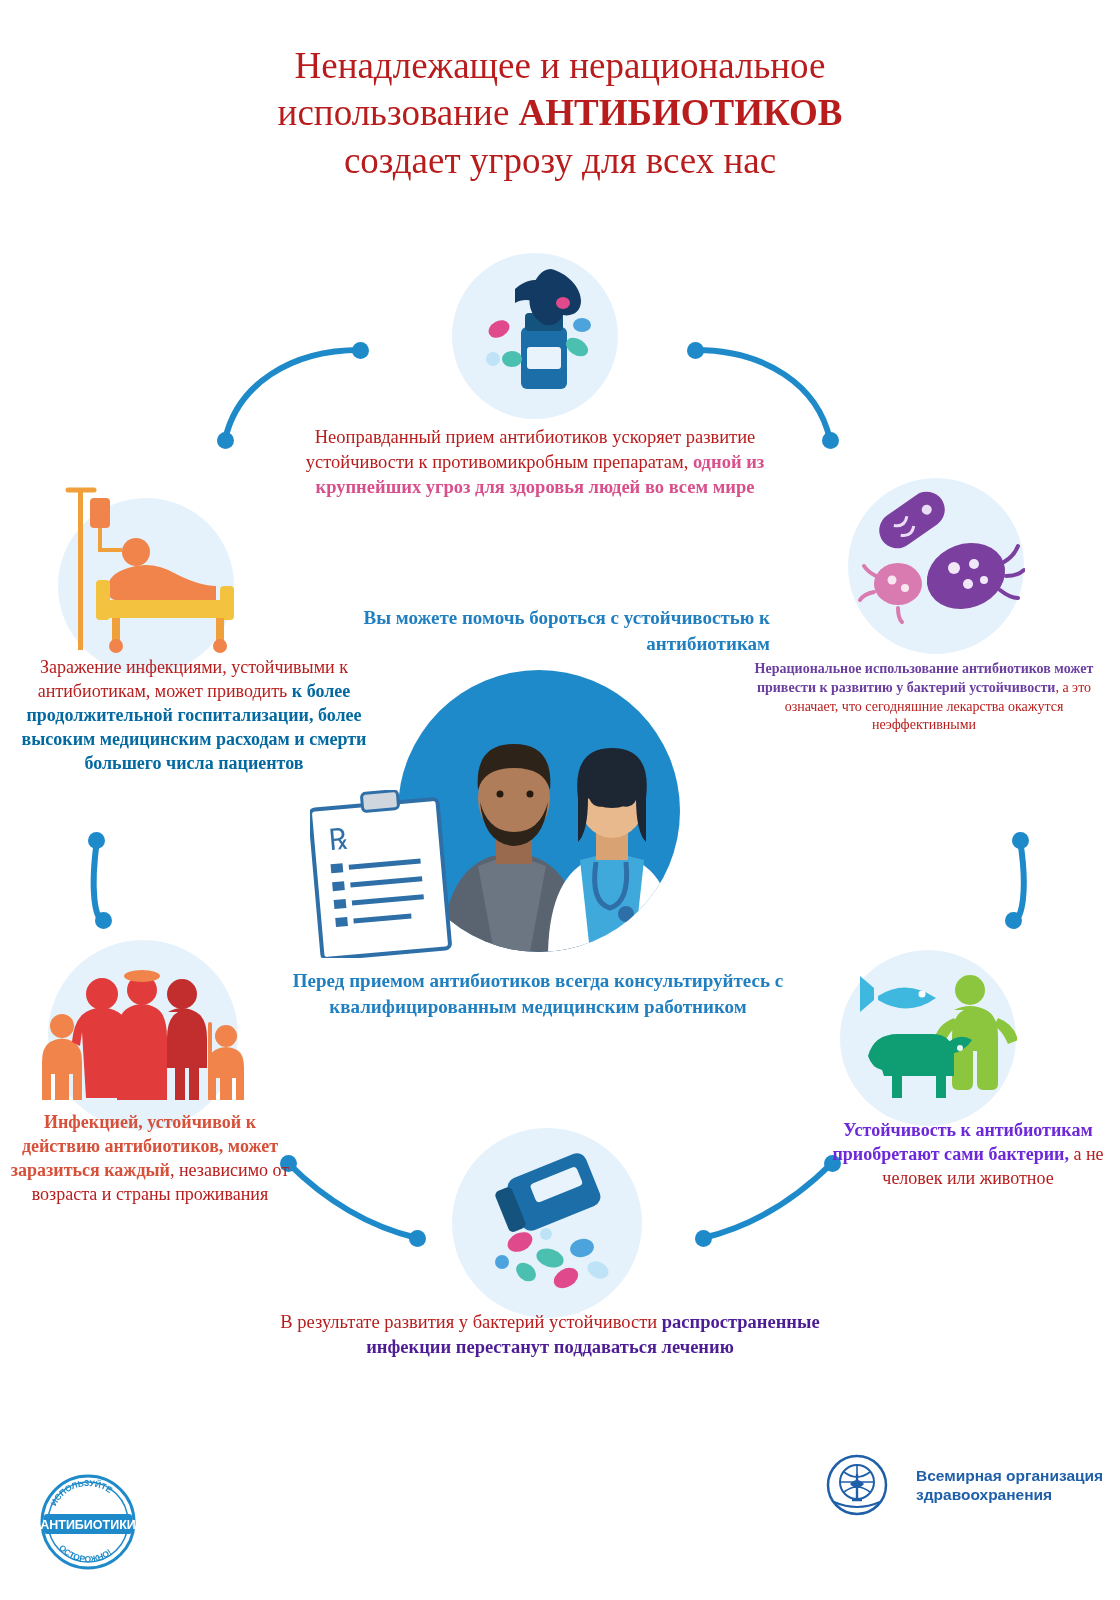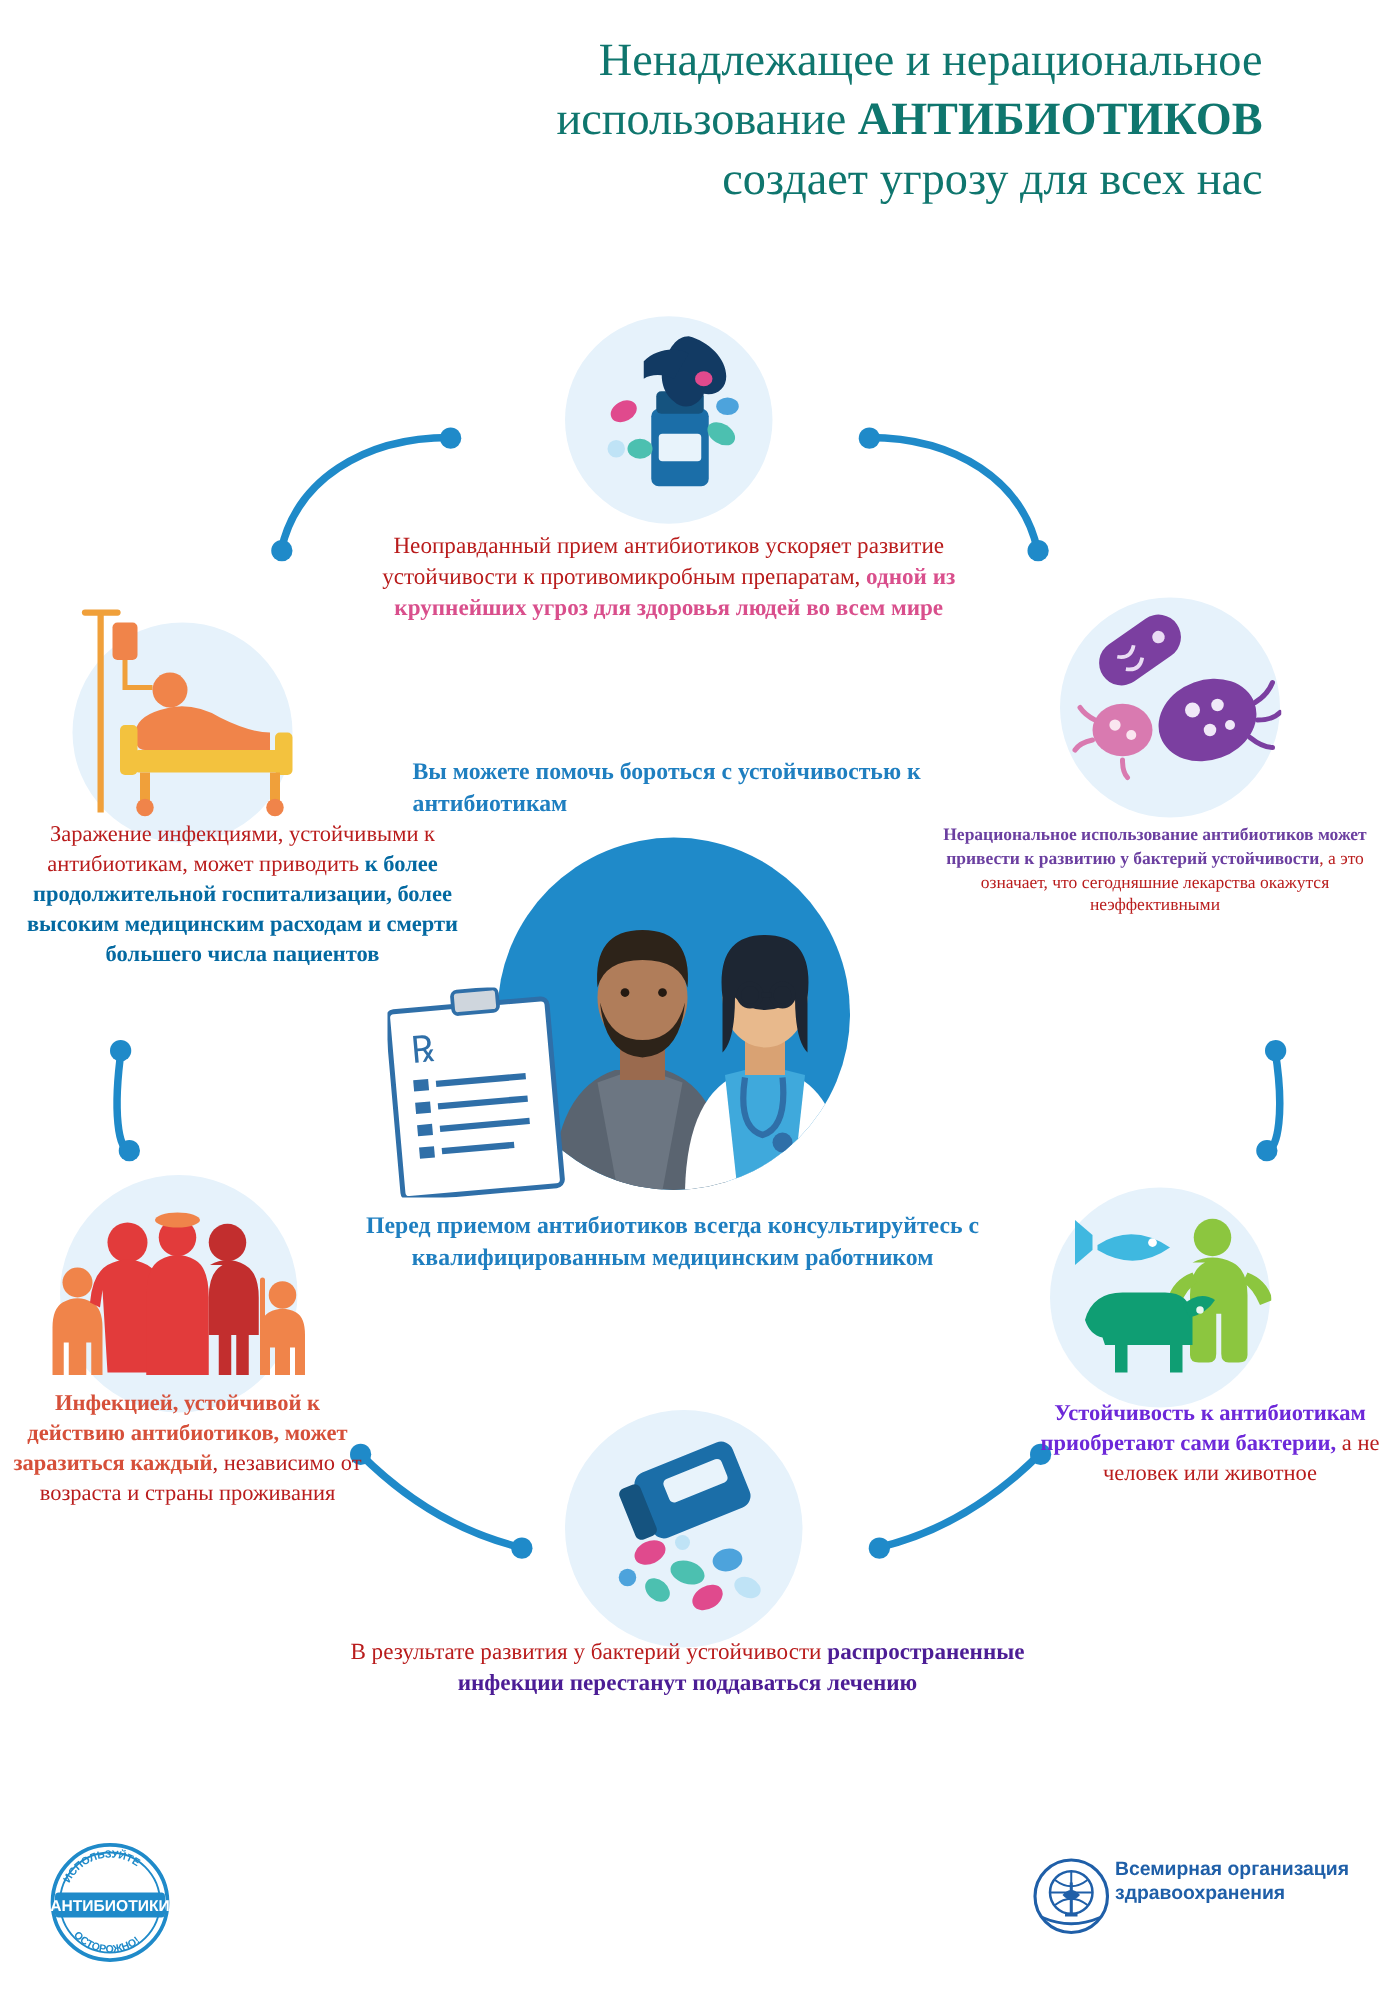--- a/index.html
+++ b/index.html
@@ -16,25 +16,25 @@
   }
   .stage {
     position: absolute;
     inset: 0;
     width: 1120px;
     height: 1600px;
   }
   
   .title {
     position: absolute;
-    top: 25px;
+    top: 42px;
     left: 110px;
     width: 900px;
-    text-align: right;
-    color: #0f766e;
+    text-align: center;
+    color: #b91c1c;
     font-size: 37px;
     line-height: 1.28;
     font-family: "Liberation Serif", serif;
   }
   .title .ln { display: block; }
   .title b { font-weight: bold; }
 
   
   .bubble {
     position: absolute;
@@ -69,24 +69,24 @@
   .footer-left {
     position: absolute;
     left: 30px;
     top: 1468px;
     width: 120px;
     height: 110px;
   }
   .who {
     position: absolute;
     left: 826px;
-    top: 1486px;
+    top: 1454px;
     display: flex;
-    align-items: flex-start;
-    gap: 4px;
+    align-items: center;
+    gap: 28px;
   }
   .who-txt {
     color: #1f5fa8;
     font-family: "Liberation Sans", sans-serif;
     font-weight: bold;
     font-size: 15.5px;
     line-height: 1.25;
   }
   svg { display: block; }
 </style>
@@ -285,21 +285,21 @@
     <rect x="60" y="150" width="8" height="24" fill="#f0a03a"></rect>
     <rect x="164" y="150" width="8" height="24" fill="#f0a03a"></rect>
     <ellipse cx="64" cy="178" rx="7" ry="7" fill="#f0844a"></ellipse>
     <ellipse cx="168" cy="178" rx="7" ry="7" fill="#f0844a"></ellipse>
   </svg>
 
   <div class="txt" style="left:0px;top:655px;width:388px;text-align:center;font-size:18px;">
     <span class="blk">Заражение инфекциями, устойчивыми к антибиотикам, может приводить </span><span class="orange">к более продолжительной госпитализации, более высоким медицинским расходам и смерти большего числа пациентов</span>
   </div>
 
-  <div class="txt" style="left:330px;top:605px;width:440px;text-align:left;font-size:19px;color:#1f7fc0;font-weight:bold;line-height:1.35;">Вы можете помочь бороться с устойчивостью к антибиотикам</div>
+  <div class="txt" style="left:330px;top:605px;width:440px;text-align:right;font-size:19px;color:#1f7fc0;font-weight:bold;line-height:1.35;">Вы можете помочь бороться с устойчивостью к антибиотикам</div>
 
   <div class="bubble" style="left:398px;top:670px;background:#1f8ac9;width:282px;height:282px;"></div>
   <svg style="position:absolute;left:398px;top:670px;" width="282" height="282" viewBox="0 0 282 282">
     <defs>
       <clipPath id="circClip">
           <circle cx="141" cy="141" r="141"></circle>
         </clipPath>
     </defs>
     <g clip-path="url(#circClip)">
 

